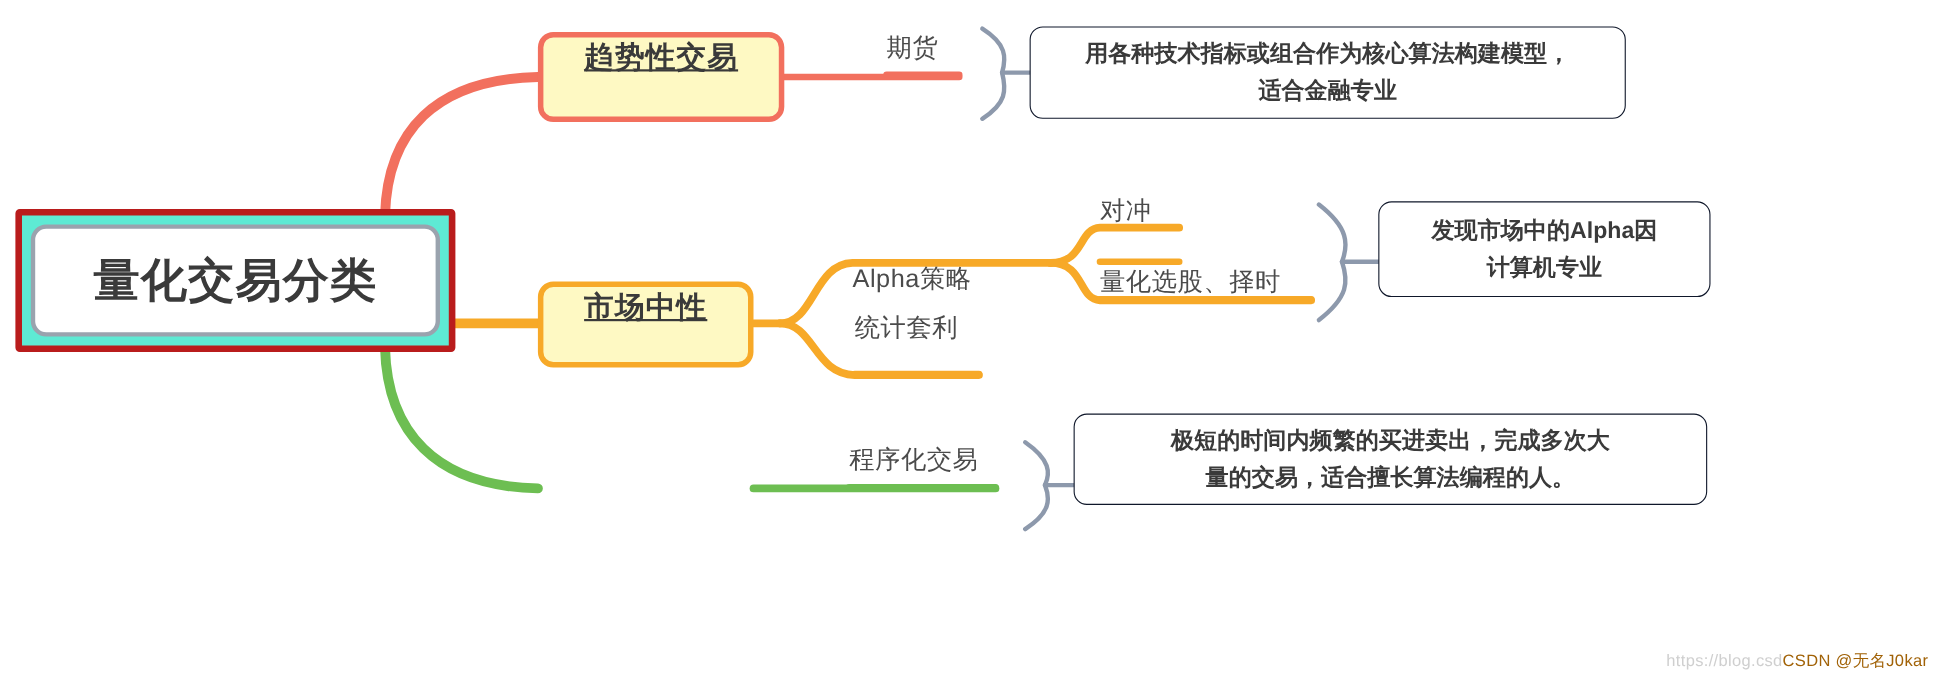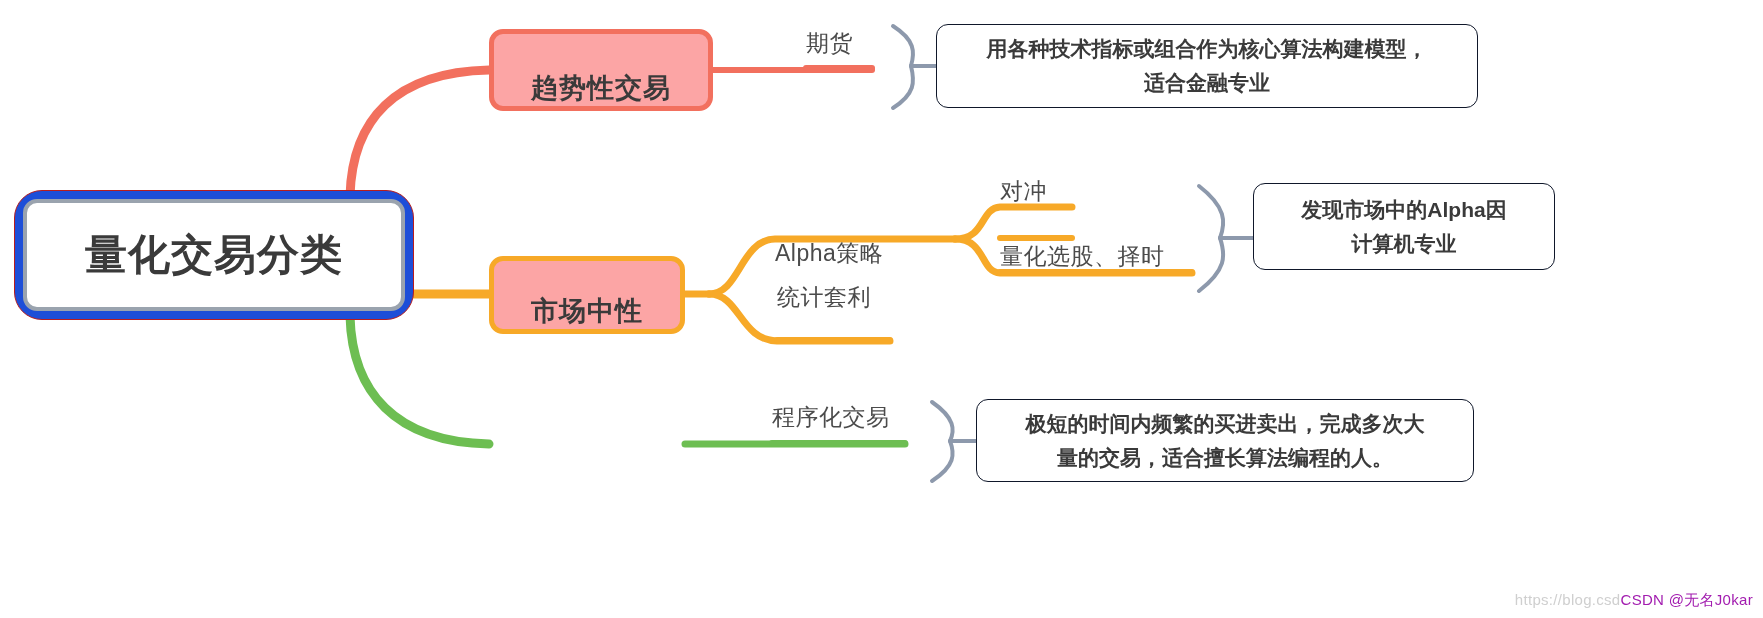--- a/index.html
+++ b/index.html
@@ -23,38 +23,39 @@
     top: 0;
     width: 1763px;
     height: 618px;
     pointer-events: none;
   }
 
   
   .node {
     position: absolute;
     box-sizing: border-box;
-    background: #fca5a5;
+    background: #fef9c3;
     display: flex;
-    align-items: flex-end;
+    align-items: flex-start;
     justify-content: center;
     text-align: center;
+    text-decoration: underline;
   }
 
   
   .root-outer {
     position: absolute;
     left: 14px;
     top: 190px;
     width: 400px;
     height: 130px;
     box-sizing: border-box;
-    border: 1px solid #b91c1c;
-    border-radius: 28px;
-    background: #1d4ed8;
+    border: 6px solid #b91c1c;
+    border-radius: 4px;
+    background: #5eead4;
   }
   .root-inner {
     position: absolute;
     left: 8px;
     top: 8px;
     right: 8px;
     bottom: 8px;
     box-sizing: border-box;
     border: 4px solid #9AA3AE;
     border-radius: 14px;
@@ -113,34 +114,34 @@
     font-weight: bold;
     line-height: 34px;
     text-align: center;
     display: flex;
     align-items: center;
     justify-content: center;
     padding: 4px 16px;
   }
   .desc-trend   { left: 936px;  top: 24px;  width: 542px; height: 84px; }
   .desc-neutral { left: 1253px; top: 183px; width: 302px; height: 87px; }
-  .desc-hft     { left: 976px;  top: 399px; width: 498px; height: 83px; }
+  .desc-hft     { left: 976px;  top: 376px; width: 576px; height: 83px; }
   .desc p { margin: 0; }
 
   
   .watermark {
     position: absolute;
     right: 10px;
     bottom: 8px;
     font-size: 15px;
     color: #CFCFCF;
     white-space: nowrap;
     letter-spacing: 0.3px;
   }
-  .watermark .wm-dark { color: #a21caf; }
+  .watermark .wm-dark { color: #a16207; }
 </style>
 </head>
 <body>
 
 <div id="stage">
 
   <svg id="wires" viewBox="0 0 1763 618" xmlns="http://www.w3.org/2000/svg">
 
     <path d="M 350,196 C 352,120 395,72 489,70" fill="none" stroke="#F2705E" stroke-width="9" stroke-linecap="round"></path>
 

